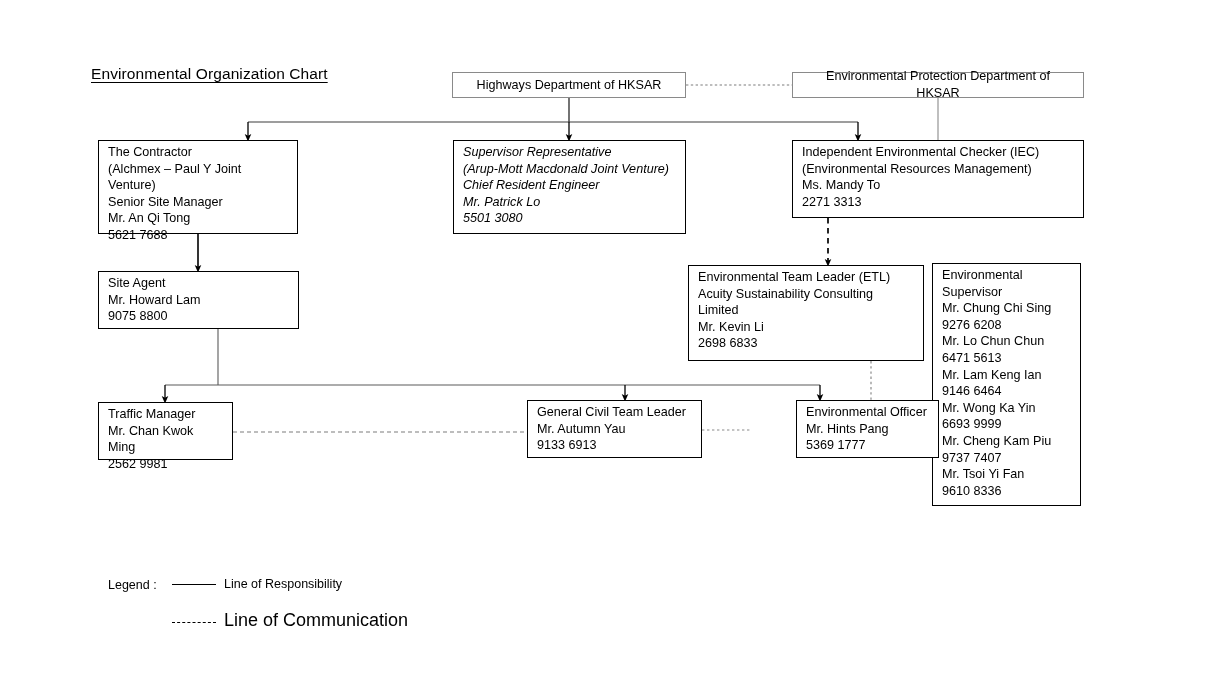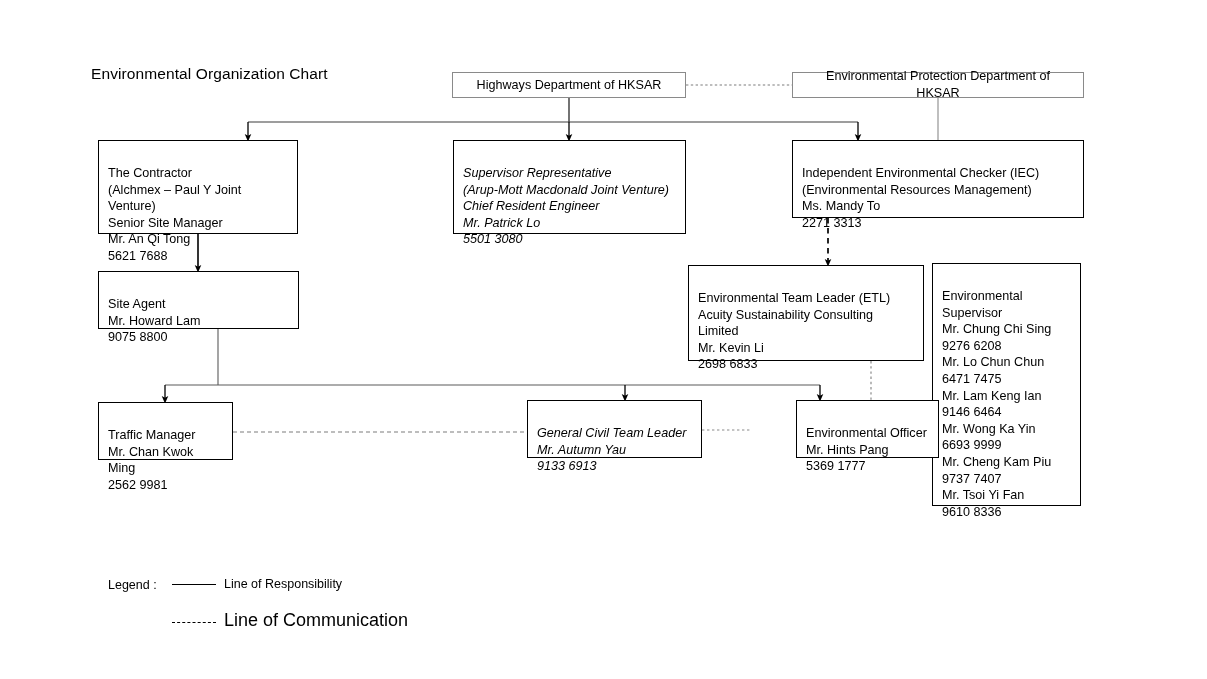--- a/index.html
+++ b/index.html
@@ -7,45 +7,45 @@
     width:1207px;height:679px;background:#ffffff;
     font-family:"Liberation Sans", sans-serif;
     color:#000;overflow:hidden;position:relative;
   }
   .canvas{position:absolute;left:0;top:0;width:1207px;height:679px;}
   svg.lines{position:absolute;left:0;top:0;width:1207px;height:679px;pointer-events:none;}
 
   .title{
     position:absolute;left:91px;top:65px;
     font-size:15.5px;letter-spacing:.1px;
-    text-underline-offset:3px;
+    text-decoration:underline;text-underline-offset:3px;
     white-space:nowrap;
   }
 
   .box{
     position:absolute;box-sizing:border-box;
     border:1px solid #000;background:#fff;
     font-size:12.6px;line-height:16.6px;
-    padding:24px 8px 6px 9px;
+    padding:3px 8px 6px 9px;
     white-space:pre-line;
   }
   .box.greyborder{border:1px solid #8a8a8a;}
   .box.centered{display:flex;align-items:center;justify-content:center;padding:0 10px;text-align:center;}
 
   
   #box-highways        {left:452px;top:72px;width:234px;height:26px;}
   #box-epd             {left:792px;top:72px;width:292px;height:26px;}
   #box-contractor      {left:98px;top:140px;width:200px;height:94px;}
   #box-supervisor-rep  {left:453px;top:140px;width:233px;height:94px;font-style:italic;}
   #box-iec             {left:792px;top:140px;width:292px;height:78px;}
   #box-site-agent      {left:98px;top:271px;width:201px;height:58px;}
   #box-etl             {left:657px;top:265px;width:236px;height:96px;margin-left:31px;}
   #box-env-supervisor  {left:932px;top:263px;width:149px;height:243px;}
   #box-traffic-manager {left:98px;top:402px;width:135px;height:58px;}
-  #box-general-civil   {left:527px;top:400px;width:175px;height:58px;font-style:italic;}
+  #box-general-civil   {left:527px;top:400px;width:175px;height:58px;}
   #box-env-officer     {left:752px;top:400px;width:143px;height:58px;margin-left:44px;}
 
   
   .legend-label{position:absolute;left:108px;top:578px;font-size:12.5px;font-weight:normal;}
   .legend-row1{position:absolute;left:172px;top:577px;font-size:12.5px;white-space:nowrap;}
   .legend-row2{position:absolute;left:172px;top:610px;font-size:18px;white-space:nowrap;}
   .solid-swatch{
     display:inline-block;width:44px;border-bottom:1.4px solid #000;
     vertical-align:3px;margin-right:8px;
   }
@@ -128,21 +128,21 @@
 Acuity Sustainability Consulting
 Limited
 Mr. Kevin Li
 2698 6833</div>
 
   <div class="box" id="box-env-supervisor">Environmental
 Supervisor
 Mr. Chung Chi Sing
 9276 6208
 Mr. Lo Chun Chun
-6471 7475
+6471 5613
 Mr. Lam Keng Ian
 9146 6464
 Mr. Wong Ka Yin
 6693 9999
 Mr. Cheng Kam Piu
 9737 7407
 Mr. Tsoi Yi Fan
 9610 8336</div>
 
   <div class="box" id="box-traffic-manager">Traffic Manager

